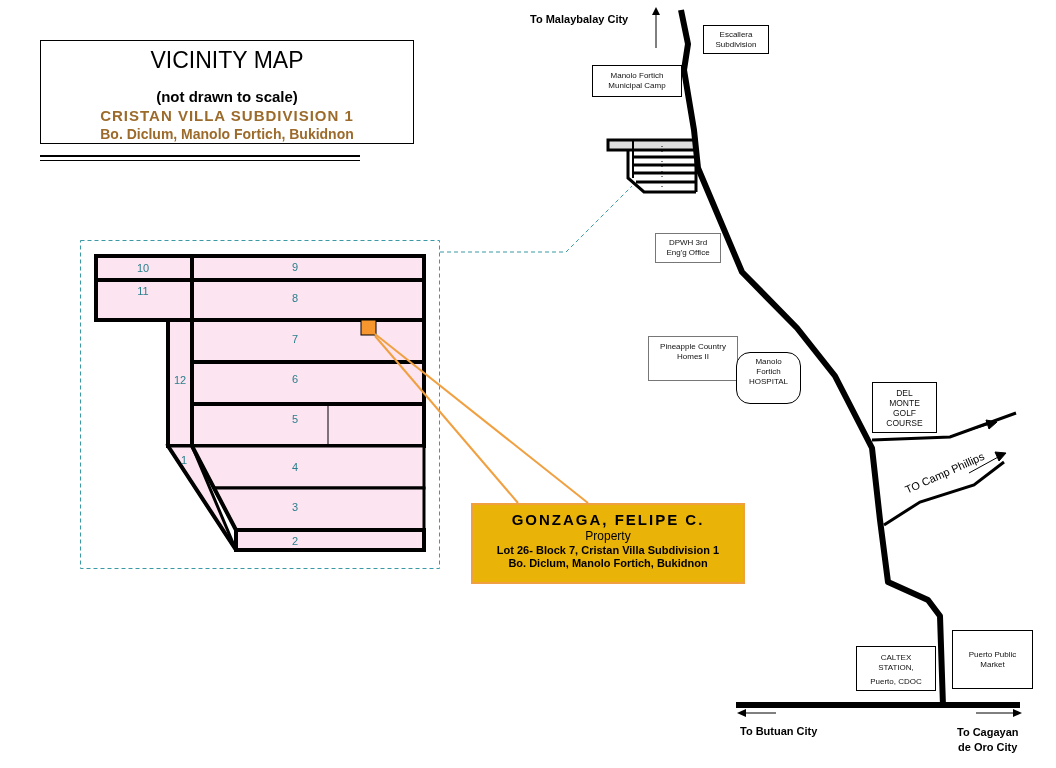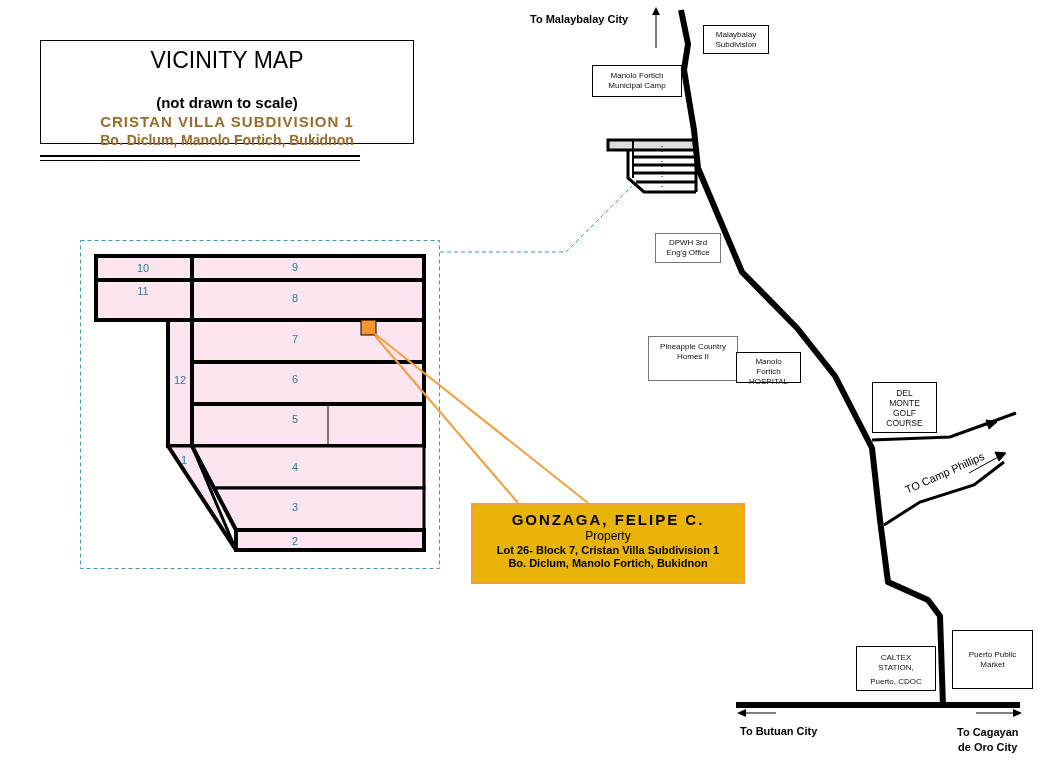--- a/index.html
+++ b/index.html
@@ -2,21 +2,21 @@
 <html><head>
 <meta charset="utf-8">
 <style>
   html, body { margin: 0; padding: 0; background: #ffffff; }
   body { width: 1056px; height: 768px; position: relative; overflow: hidden;
          font-family: "Liberation Sans", sans-serif; color: #000; }
   .abs { position: absolute; }
   #title-box { left: 40px; top: 40px; width: 374px; height: 104px; border: 1px solid #000;
                text-align: center; box-sizing: border-box; background: #fff; }
   #title-main { font-size: 23px; margin-top: 6px; letter-spacing: 0px; }
-  #title-sub { font-size: 15px; margin-top: 20px; font-weight: bold; }
+  #title-sub { font-size: 15px; margin-top: 14px; font-weight: bold; }
   #title-sub2 { font-size: 15px; margin-top: 2px; font-weight: bold; color: #9c6b2b; letter-spacing: 1px; }
   #title-sub3 { font-size: 14px; margin-top: 2px; font-weight: bold; color: #9c6b2b; }
   .rule { left: 40px; width: 320px; background: #000; }
   .lbl-box { border: 1px solid #000; background: #fff; box-sizing: border-box; text-align: center;
              font-size: 8px; line-height: 10px; color: #111; }
   .lbl-box.gray { border-color: #777; text-align: center; }
   #owner-box { left: 471px; top: 503px; width: 274px; height: 81px; border: 2px solid #f0a040;
                box-sizing: border-box; background: #eab308; text-align: center; }
   #owner-name { font-size: 15px; font-weight: bold; letter-spacing: 2px; margin-top: 6px; }
   #owner-prop { font-size: 12px; margin-top: 1px; }
@@ -121,36 +121,36 @@
 </svg>
 
 <div class="abs road-label" style="left:530px;top:13px;">To Malaybalay City</div>
 <div class="abs road-label" style="left:740px;top:725px;">To Butuan  City</div>
 <div class="abs road-label" style="left:957px;top:725px;line-height:15px;text-align:center;">
   <div>To  Cagayan</div>
   <div>de Oro City</div>
 </div>
 
 <div class="abs lbl-box" style="left:703px;top:25px;width:66px;height:29px;padding-top:4px;">
-  <div>Malaybalay</div>
+  <div>Escallera</div>
   <div>Subdivision</div>
 </div>
 <div class="abs lbl-box" style="left:592px;top:65px;width:90px;height:32px;padding-top:5px;">
   <div>Manolo Fortich</div>
   <div>Municipal Camp</div>
 </div>
 <div class="abs lbl-box gray" style="left:655px;top:233px;width:66px;height:30px;padding-top:4px;">
   <div>DPWH 3rd</div>
   <div>Eng'g Office</div>
 </div>
 <div class="abs lbl-box gray" style="left:648px;top:336px;width:90px;height:45px;padding-top:5px;">
   <div>Pineapple Country</div>
   <div>Homes II</div>
 </div>
-<div class="abs lbl-box" style="left:736px;top:352px;width:65px;height:31px;padding-top:4px;">
+<div class="abs lbl-box" style="left:736px;top:352px;width:65px;height:52px;padding-top:4px;border-radius:14px;">
   <div>Manolo</div>
   <div>Fortich</div>
   <div>HOSPITAL</div>
 </div>
 <div class="abs lbl-box" style="left:872px;top:382px;width:65px;height:51px;padding-top:5px;font-size:8.5px;">
   <div>DEL</div>
   <div>MONTE</div>
   <div>GOLF</div>
   <div>COURSE</div>
 </div>

